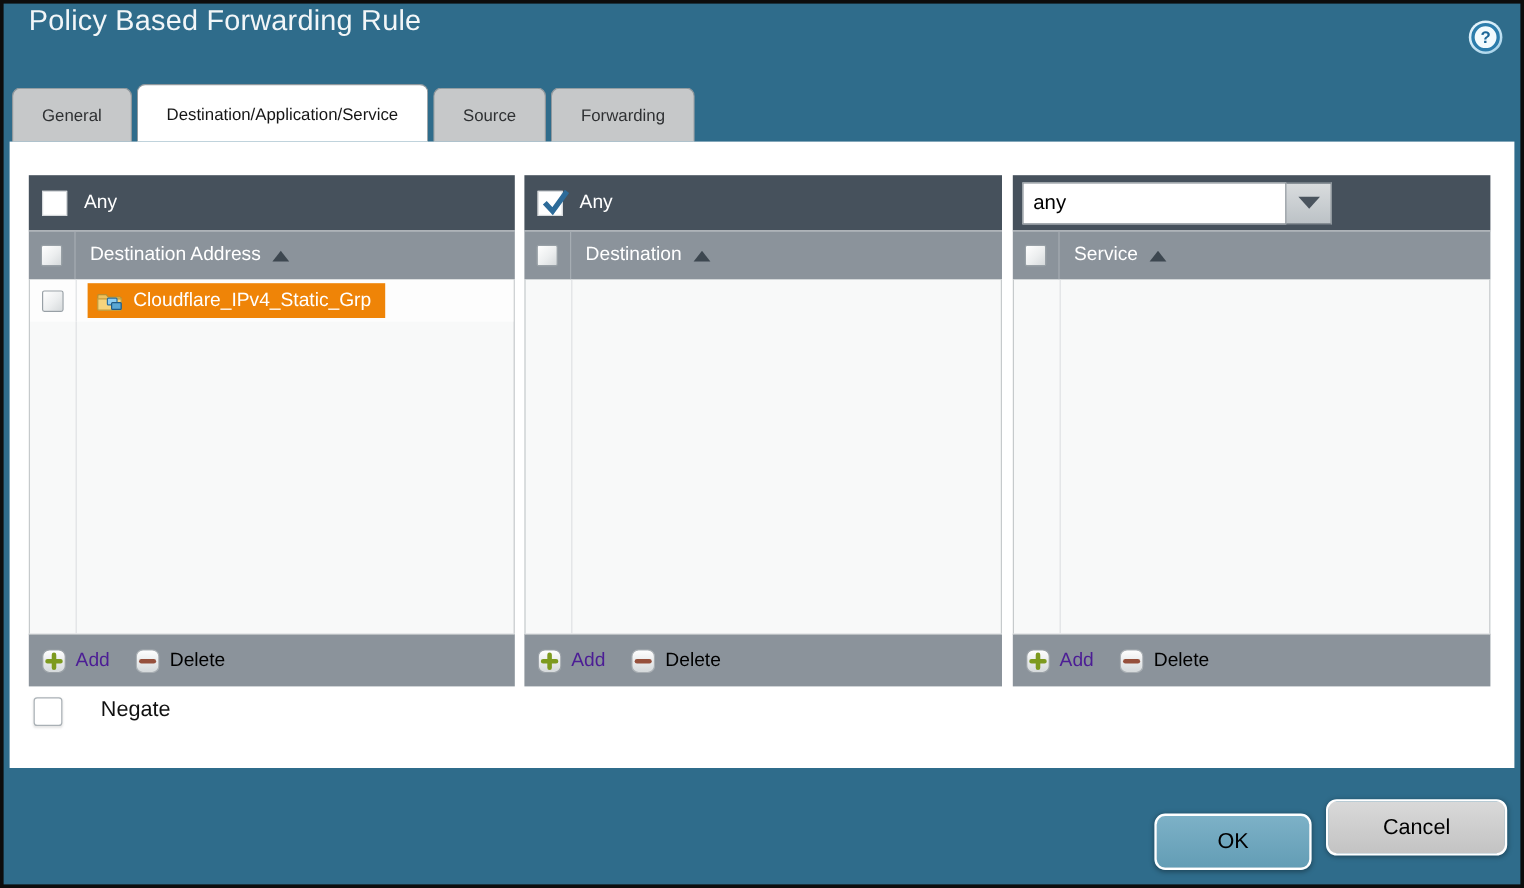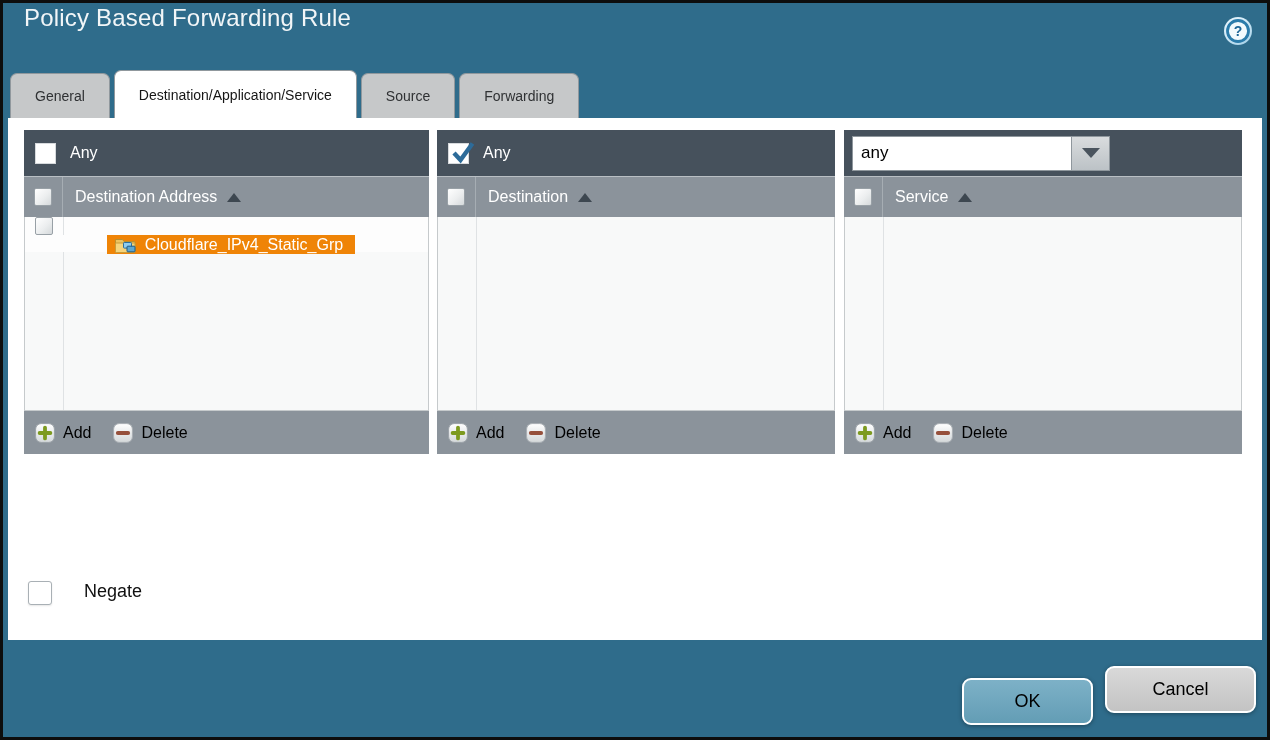--- a/index.html
+++ b/index.html
@@ -12,48 +12,48 @@
   .help{position:absolute; right:13px; top:12px; width:32px; height:32px; cursor:pointer;}
 
   .tabs{position:absolute; left:7px; top:67px; height:48px; display:flex; align-items:flex-end; gap:4px;}
   .tab{box-sizing:border-box; height:45px; display:flex; align-items:center; padding:0 24px;
        background:#c6c8c9; color:#2f3133; font-size:14px; border:1px solid #90989d; border-bottom:none;
        border-radius:7px 7px 0 0; cursor:pointer; white-space:nowrap;}
   .tab.active{background:#ffffff; height:48px; color:#161616;}
 
   .content{position:absolute; left:5px; top:115px; width:1254px; height:522px; background:#ffffff;}
 
-  .panel{position:absolute; top:12px; height:324px; display:flex; flex-direction:column; box-sizing:border-box;}
+  .panel{position:absolute; top:28px; height:426px; display:flex; flex-direction:column; box-sizing:border-box;}
   #panel-dest{left:16px; width:405px;}
   #panel-apps{left:429px; width:398px;}
   #panel-svc{left:836px; width:398px;}
 
   .bar-top{height:46px; background:#46515c; display:flex; align-items:center; padding:0 11px; gap:14px; flex:none;}
   .bar-label{color:#fff; font-size:16px;}
 
   .bar-head{height:40px; background:#8b939b; display:flex; align-items:center; flex:none; border-top:1px solid #b9bfc4;}
   .gutter{width:38px; flex:none; align-self:stretch; display:flex; align-items:center; justify-content:center;
           border-right:1px solid #a6adb3;}
   .head-label{color:#fff; font-size:16px; margin-left:12px; cursor:pointer;}
   .sort-asc{width:0;height:0;border-left:7px solid transparent;border-right:7px solid transparent;
             border-bottom:9px solid #3d4750; margin-left:10px;}
 
   .body{flex:1; background:#f8f9f9; border-left:1px solid #c6cacc; border-right:1px solid #c6cacc;
         position:relative; overflow:hidden;}
   .gutter-line{position:absolute; left:38px; top:0; bottom:0; width:1px; background:#dfe2e4;}
 
-  .row{position:relative; height:35px; display:flex; align-items:center; background:#fdfdfd; z-index:1;flex-direction:column;}
+  .row{position:relative; height:35px; display:flex; align-items:center; background:#fdfdfd; z-index:1;}
   .row .gutter{border-right:1px solid #dfe2e4;}
   .chip{display:inline-flex; align-items:center; gap:8px; background:#ef8407; color:#fff;
         font-size:16px; height:29px; padding:0 12px 0 7px; margin-left:9px; cursor:pointer; white-space:nowrap;}
 
   .bar-foot{height:43px; background:#8b939b; display:flex; align-items:center; padding:0 11px; gap:22px;
             flex:none; border-top:1px solid #c6cacc;}
   .ftr-btn{display:inline-flex; align-items:center; gap:8px; font-size:16px; cursor:pointer;}
-  .ftr-btn.add{color:#000000;}
+  .ftr-btn.add{color:#4c1d95;}
   .ftr-btn.del{color:#000000; cursor:default;}
 
   .cb{display:inline-block; box-sizing:border-box; cursor:pointer;}
   .cb-top{width:21px; height:21px; background:#ffffff; border:1px solid #d7dadd; position:relative;}
   .cb-top .check{position:absolute; left:0px; top:-4px; overflow:visible;}
   .cb-small{width:18px; height:18px; border:1px solid #98a0a6; border-radius:2px;
             background:linear-gradient(135deg,#ffffff 0%,#eceeef 55%,#d5d9db 100%);}
   .cb-negate{width:24px; height:24px; background:#fff; border:1px solid #a9b0b5; border-radius:3px;
              box-shadow:0 1px 2px rgba(0,0,0,.10);}
 

